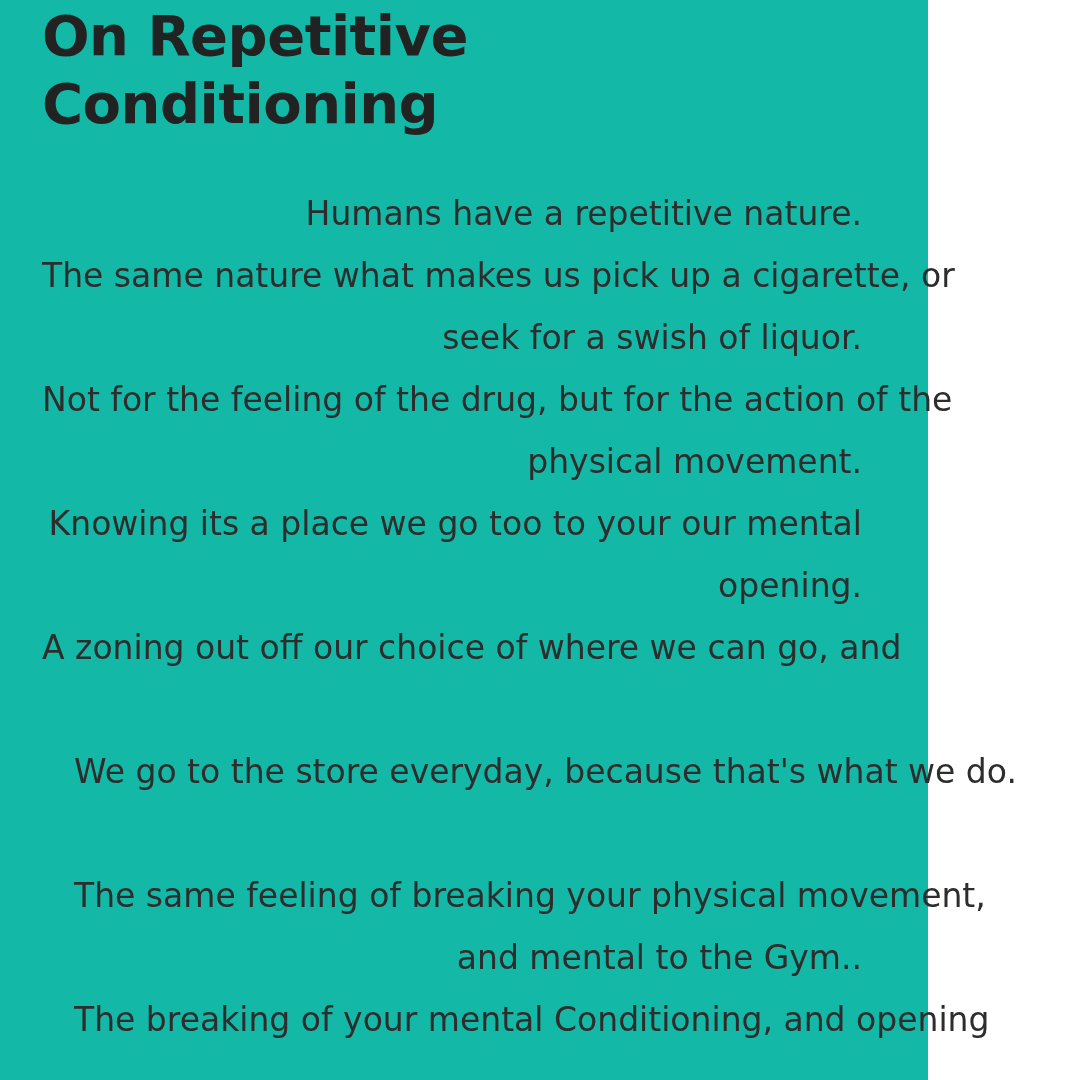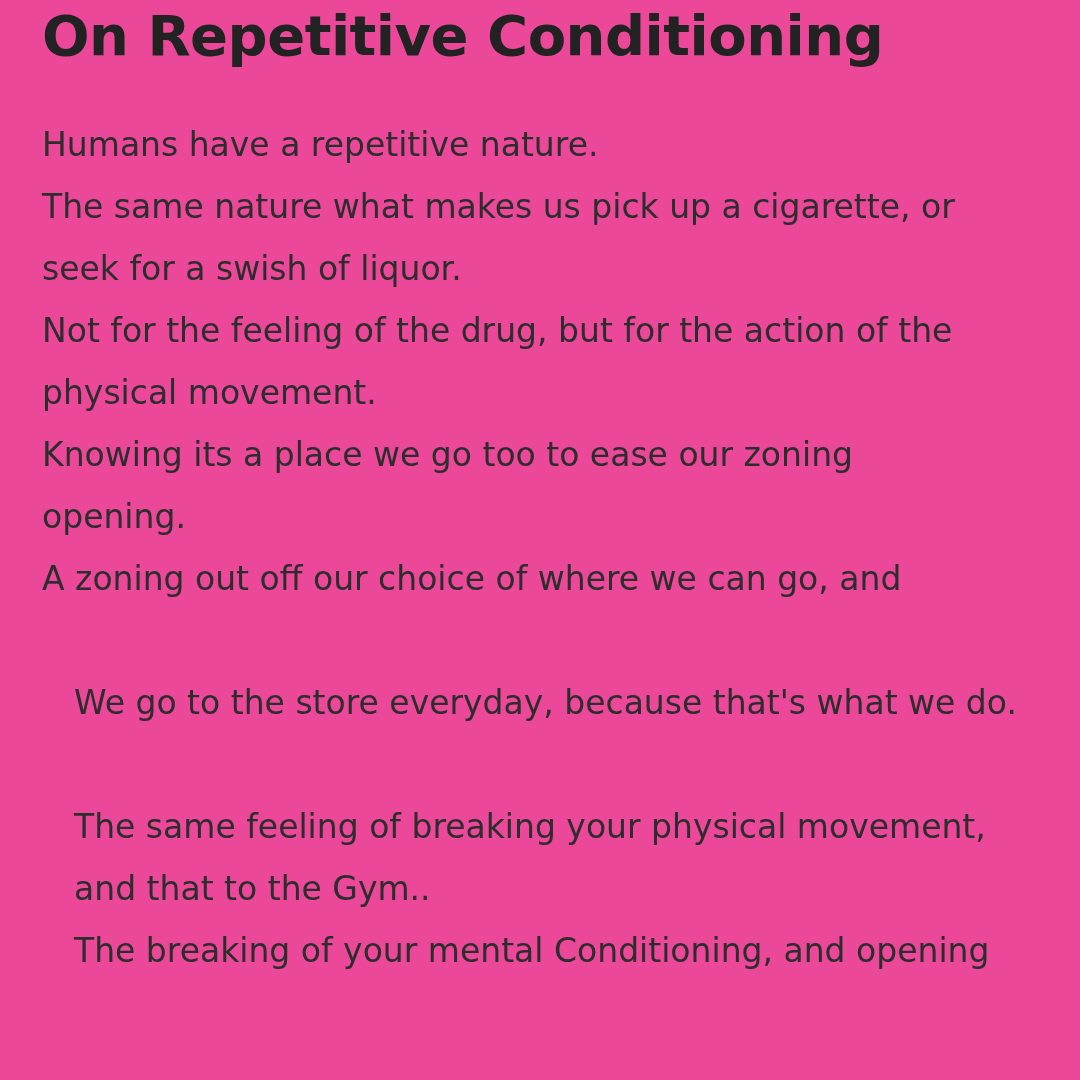--- a/index.html
+++ b/index.html
@@ -9,37 +9,38 @@
   }
   body {
     width: 1080px;
     height: 1080px;
     overflow: hidden;
     font-family: "DejaVu Sans", sans-serif;
     color: #2b2b2b;
   }
   .page {
     box-sizing: border-box;
-    width: 1080px;
+    width: 928px;
     height: 1080px;
     padding: 0 66px 0 42px;
-    background: #ec4899;
+    background: #14b8a6;
   }
   .doc-title {
     font-family: "DejaVu Sans", sans-serif;
     font-size: 56px;
     font-weight: 700;
     letter-spacing: -0.5px;
     color: #222222;
     margin: 0;
     padding-top: 2px;
     line-height: 1.22;
   }
   .body-block {
     margin-top: 44px;
+    text-align: right;
   }
   .para {
     font-size: 33px;
     line-height: 62px;
     color: #2d2d2d;
     font-weight: 400;
     margin: 0;
   }
   .para + .para {
     margin-top: 62px;
@@ -58,29 +59,29 @@
   <h1 class="doc-title">On Repetitive Conditioning</h1>
 
   <div class="body-block">
 
     <p class="para">
       <span class="line">Humans have a repetitive nature.</span>
       <span class="line">The same nature what makes us pick up a cigarette, or</span>
       <span class="line">seek for a swish of liquor.</span>
       <span class="line">Not for the feeling of the drug, but for the action of the</span>
       <span class="line">physical movement.</span>
-      <span class="line">Knowing its a place we go too to ease our zoning</span>
+      <span class="line">Knowing its a place we go too to your our mental</span>
       <span class="line">opening.</span>
       <span class="line">A zoning out off our choice of where we can go, and</span>
     </p>
 
     <p class="para">
       <span class="line">We go to the store everyday, because that's what we do.</span>
     </p>
 
     <p class="para">
       <span class="line">The same feeling of breaking your physical movement,</span>
-      <span class="line">and that to the Gym..</span>
+      <span class="line">and mental to the Gym..</span>
       <span class="line">The breaking of your mental Conditioning, and opening</span>
     </p>
 
   </div>
 </div>
 
 </body></html>

